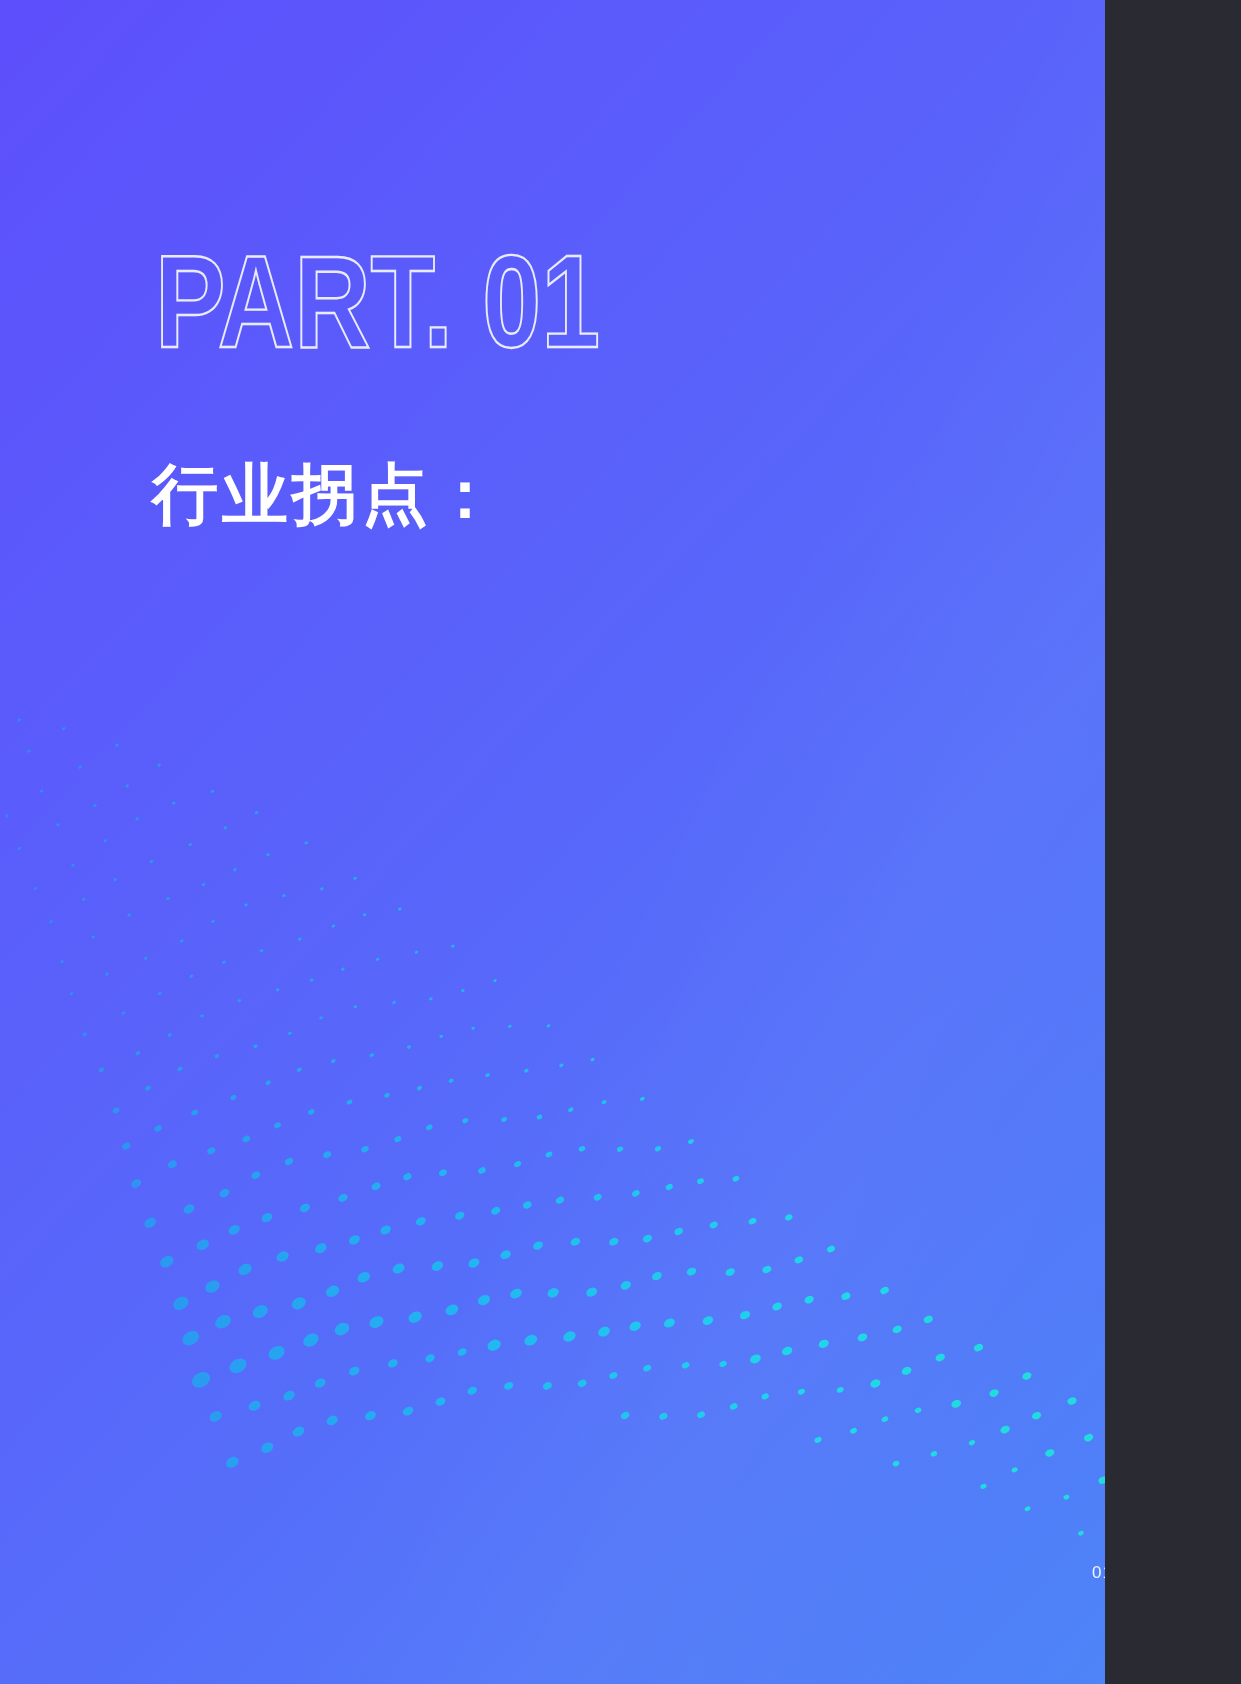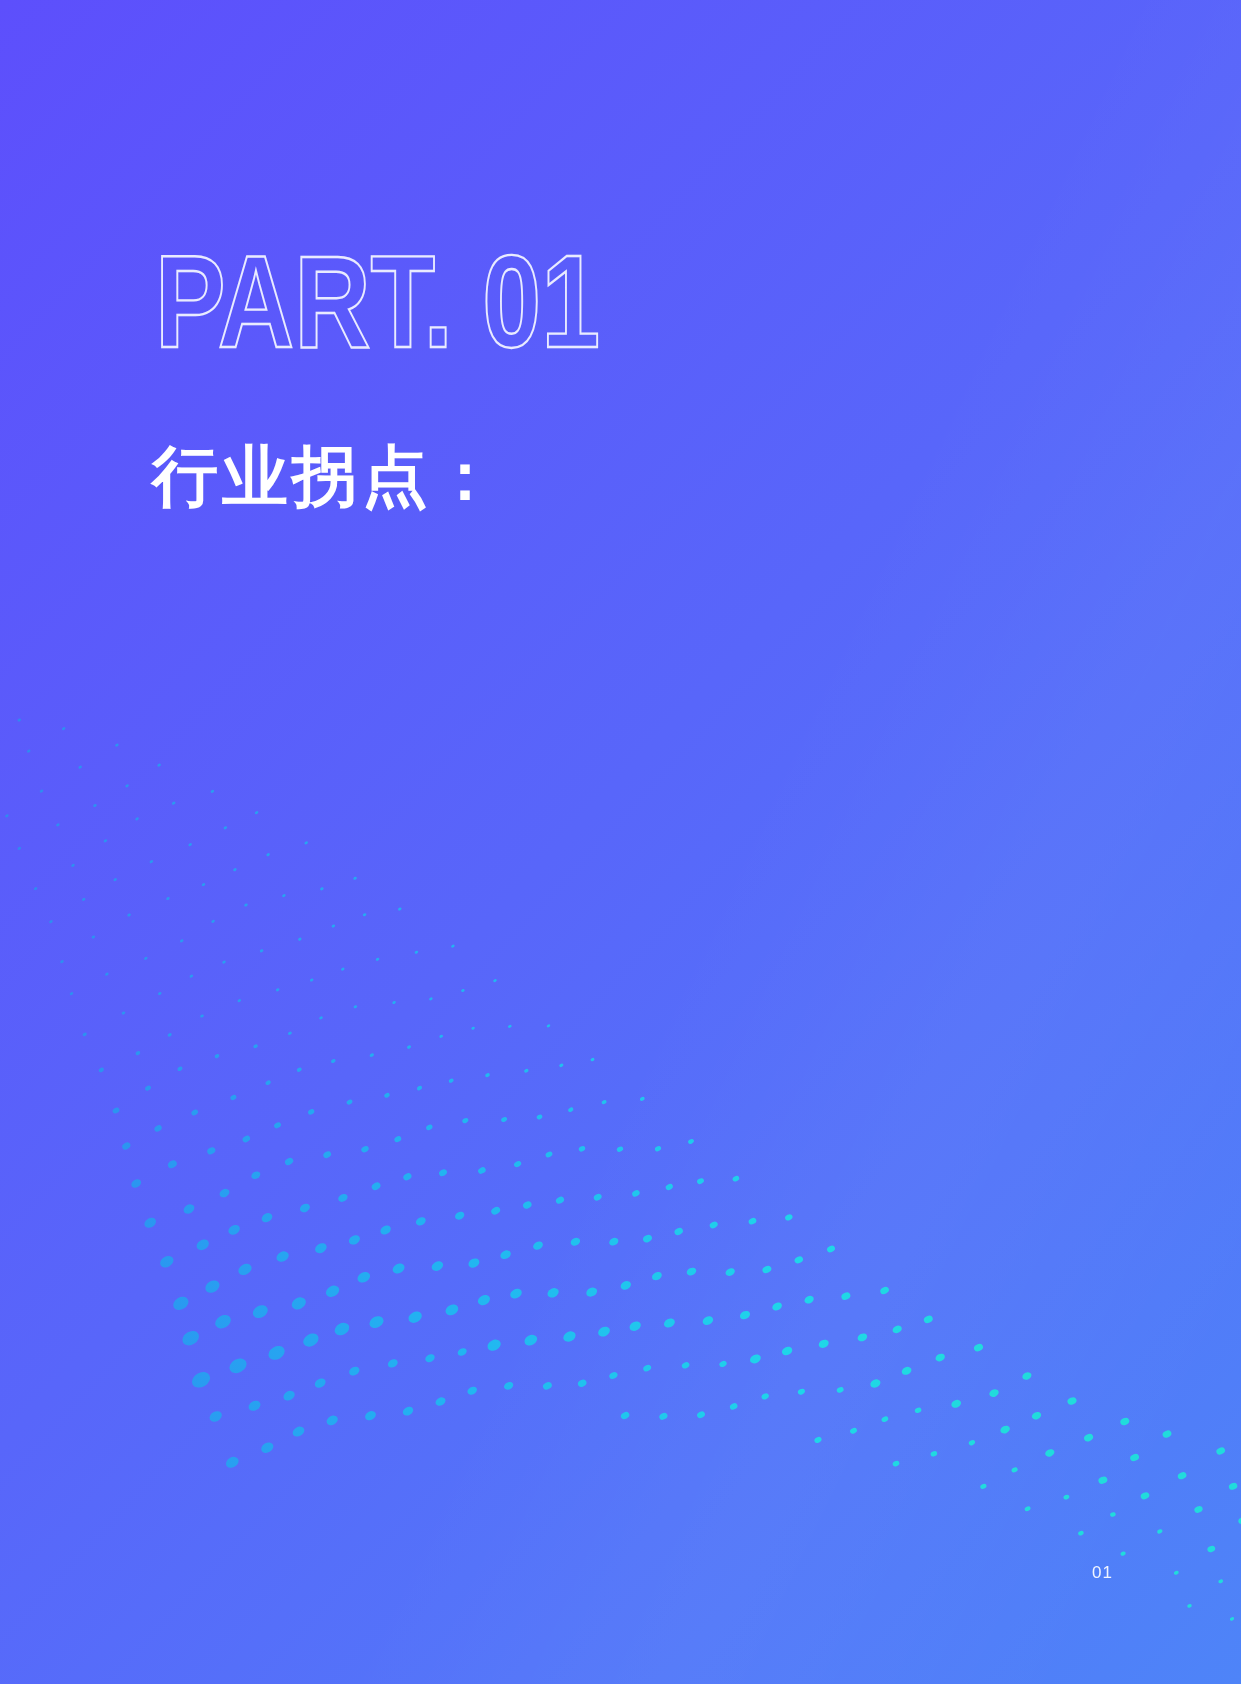--- a/index.html
+++ b/index.html
@@ -1,30 +1,30 @@
 <!DOCTYPE html>
 <html><head>
 <meta charset="utf-8">
 <style>
   html,body{margin:0;padding:0;background:#2a2a33;}
   .page{
     position:relative;
-    width:1241px;height:1684px;
+    width:1105px;height:1684px;
     overflow:hidden;
     background:linear-gradient(133deg,#5D4FFC 0%,#5866FA 48%,#4E84F8 100%);
     font-family:"Liberation Sans",sans-serif;
   }
   .streaks{
     position:absolute;inset:0;z-index:1;
     background:linear-gradient(115deg,rgba(255,255,255,0) 55%,rgba(255,255,255,0.03) 72%,rgba(255,255,255,0) 92%);
   }
   .deco-svg{position:absolute;left:0;top:0;z-index:2;display:block;}
   .content{position:absolute;inset:0;z-index:3;}
   .title{
-    position:absolute;left:152px;top:420px;margin:0;
+    position:absolute;left:152px;top:438px;margin:0;
     font-size:66px;line-height:112px;font-weight:700;
     color:#FFFFFF;letter-spacing:4px;
   }
   .title-line{display:block;white-space:nowrap;}
   .page-number{
     position:absolute;left:1092px;top:1563px;
     font-size:17px;letter-spacing:1px;
     color:rgba(255,255,255,0.92);
   }
 </style>

